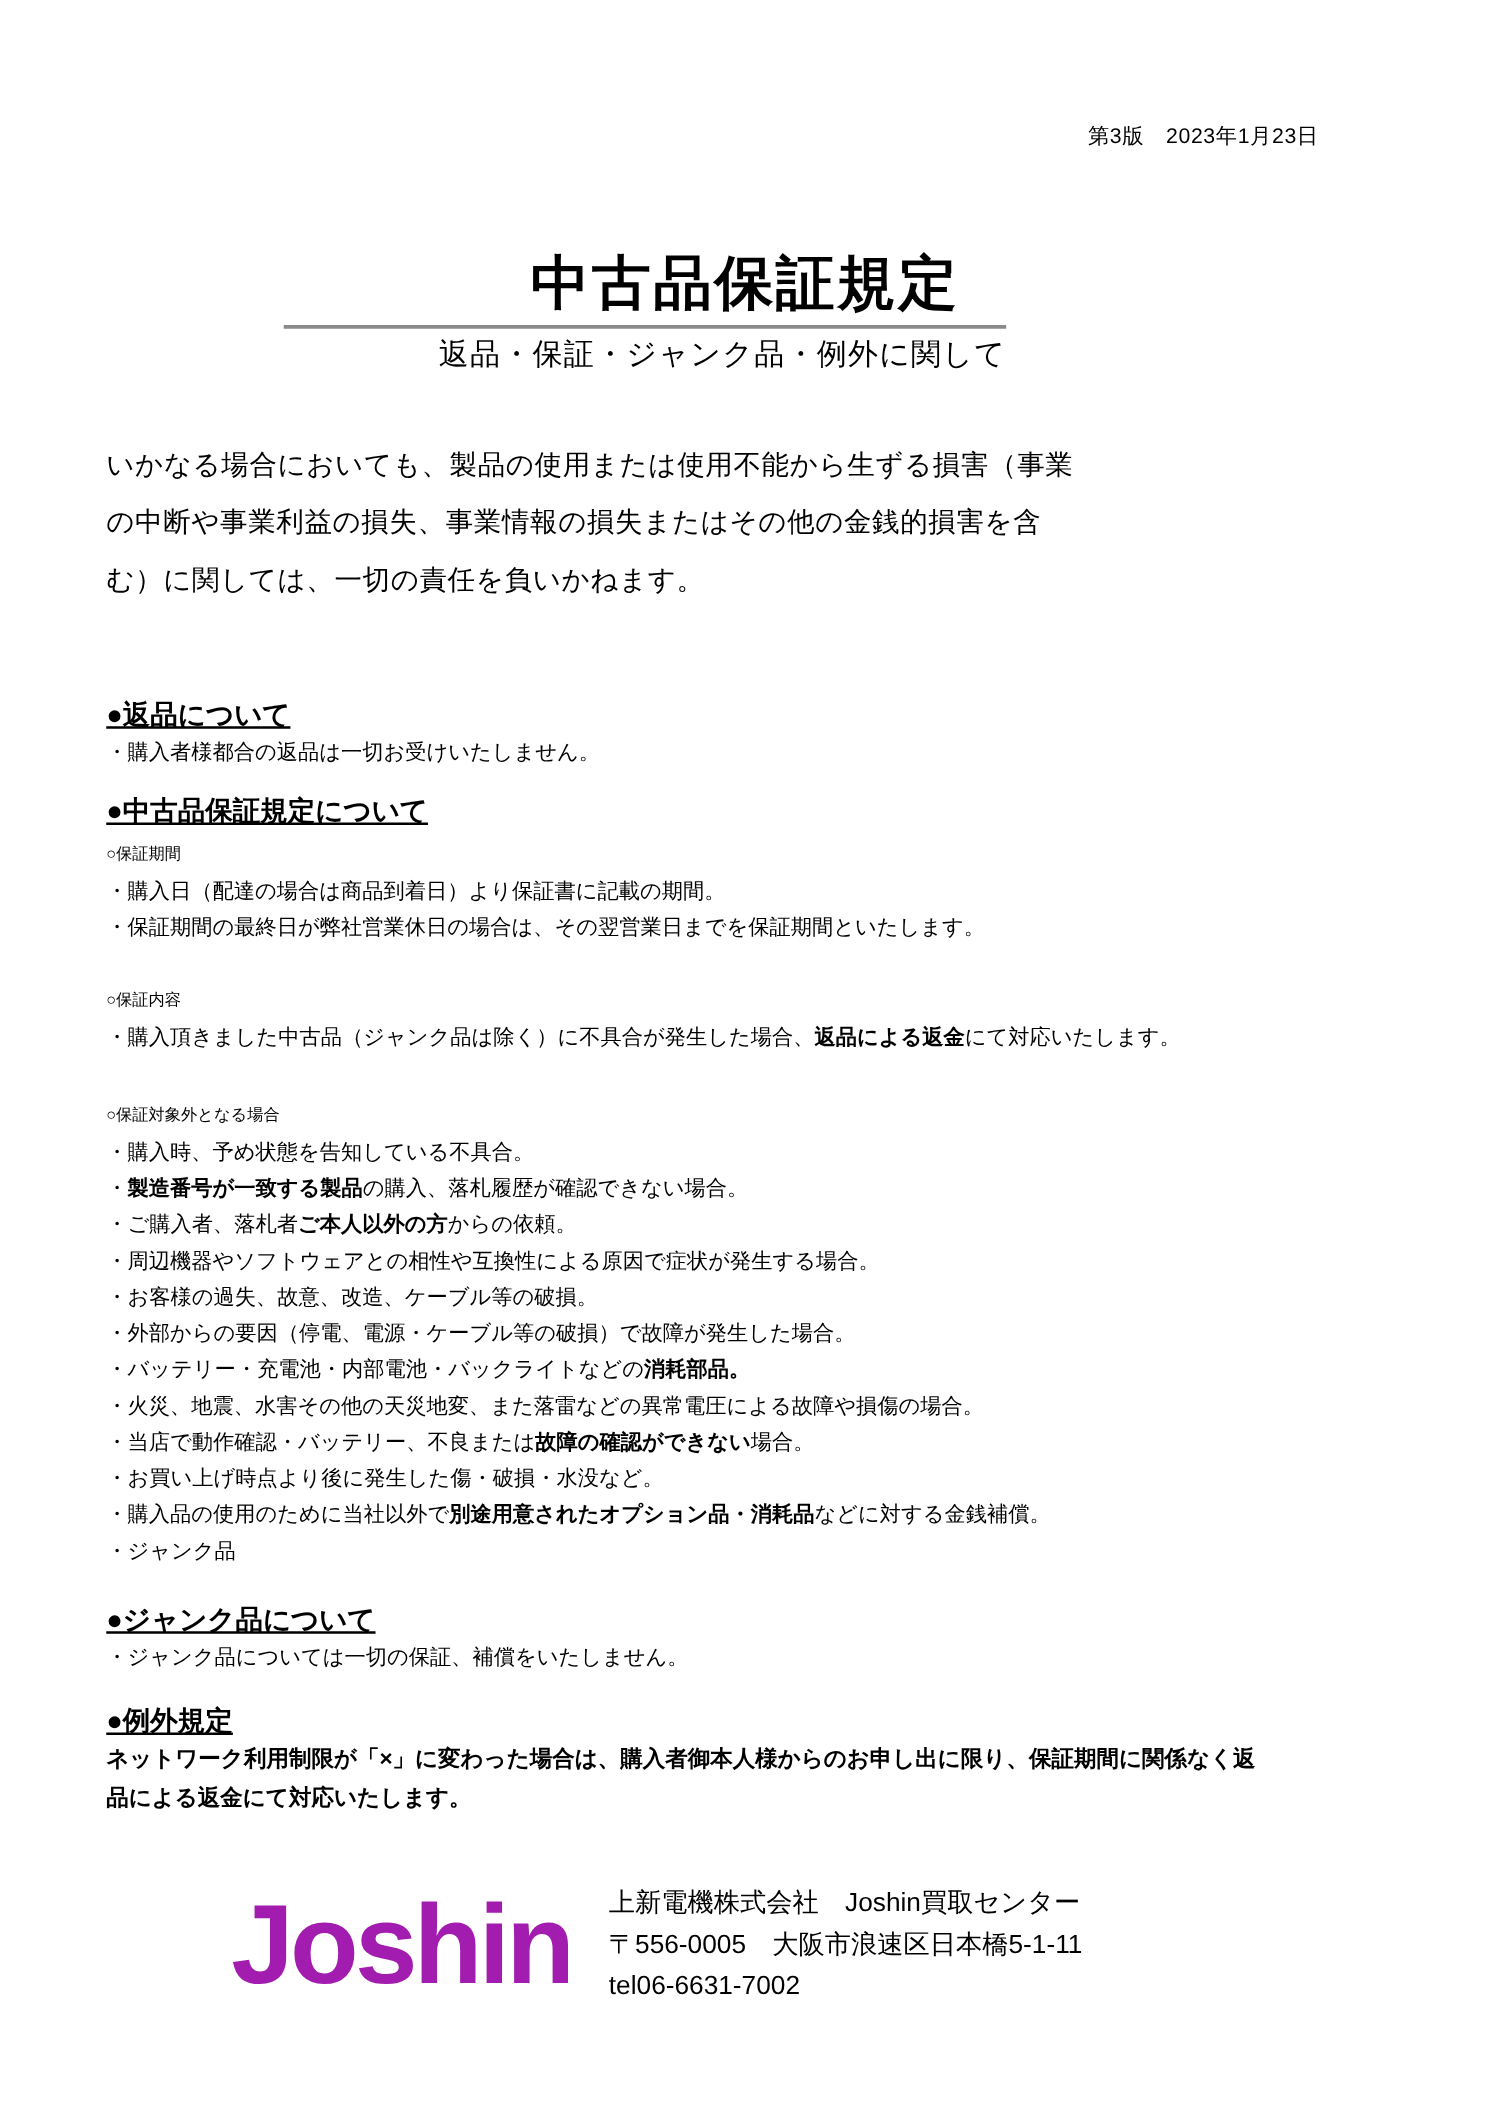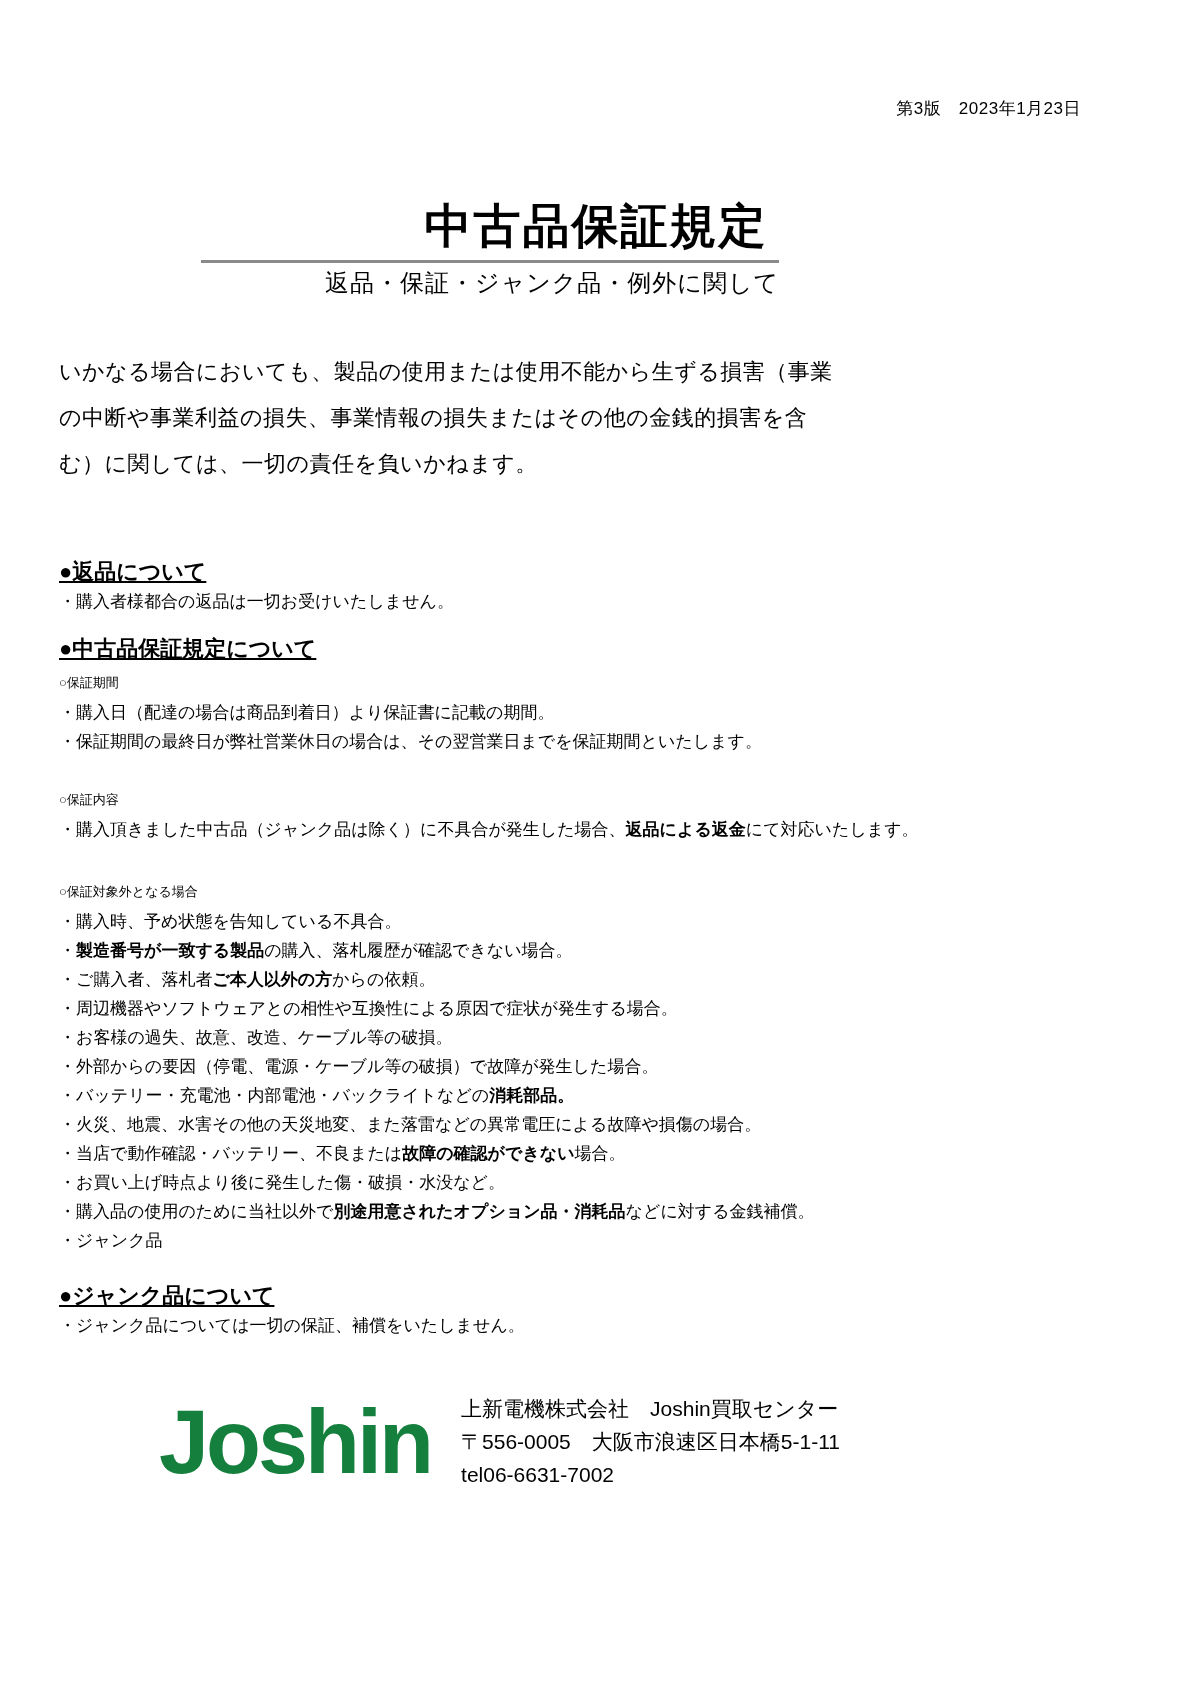--- a/index.html
+++ b/index.html
@@ -11,21 +11,21 @@
   body {
     width: 1192px;
     height: 1686px;
     font-family: "Liberation Sans", sans-serif;
     overflow: hidden;
   }
   .page {
     box-sizing: border-box;
     width: 1192px;
     height: 1202px;
-    padding: 0 59px;
+    padding: 0 85px;
     border-radius: 29px;
   }
   .edition {
     padding-top: 97px;
     text-align: right;
     padding-right: 52px;
     font-size: 17px;
     letter-spacing: 0.5px;
   }
   .title {
@@ -158,23 +158,27 @@
       <div class="line"><span>・購入品の使用のために当社以外で</span><span class="bold">別途用意されたオプション品・消耗品</span><span>などに対する金銭補償。</span></div>
       <div class="line"><span>・ジャンク品</span></div>
     </div>
   </div>
 
   <div class="sec-junk">
     <h2>●ジャンク品について</h2>
     <div class="line"><span>・ジャンク品については一切の保証、補償をいたしません。</span></div>
   </div>
 
+  <div class="sec-exception">
+    <h2>●例外規定</h2>
+    <div class="exception-text">ネットワーク利用制限が「×」に変わった場合は、購入者御本人様からのお申し出に限り、保証期間に関係なく返品による返金にて対応いたします。</div>
+  </div>
 
   <div class="footer">
-    <div class="logo" style="color: #15803d;">Joshin</div>
+    <div class="logo" style="color: #a21caf;">Joshin</div>
     <div class="footer-info">
       <div>上新電機株式会社　Joshin買取センター</div>
       <div>〒556-0005　大阪市浪速区日本橋5-1-11</div>
       <div>tel06-6631-7002</div>
     </div>
   </div>
 
 </div>
 
 </body></html>

